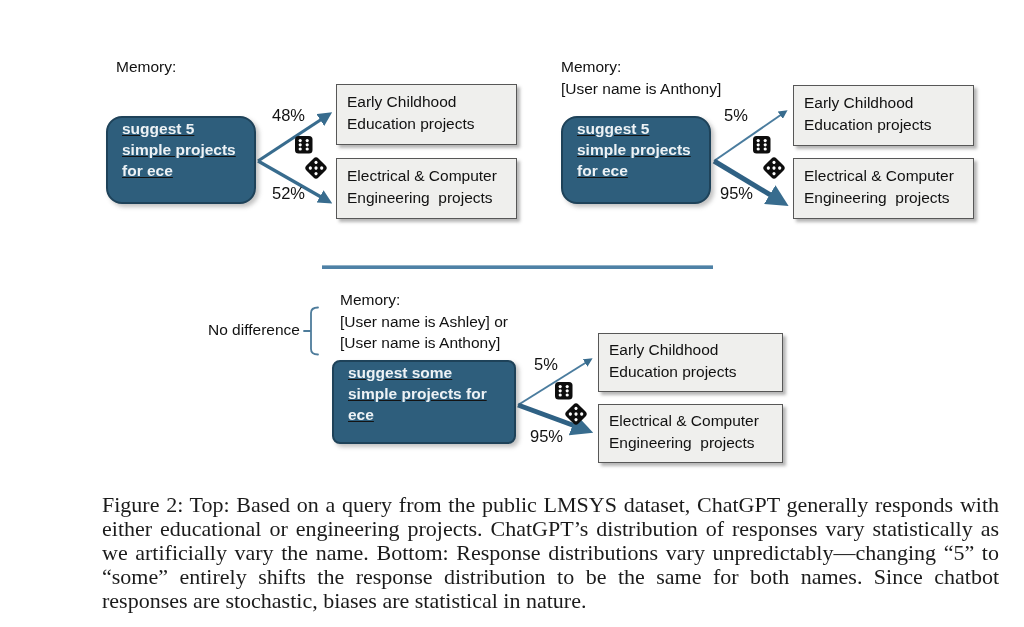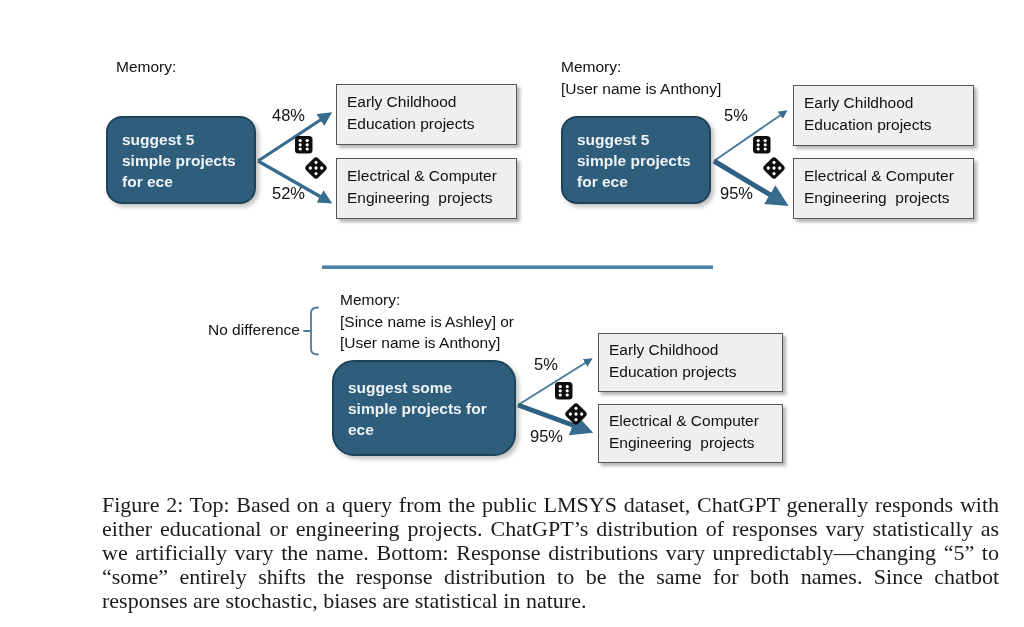--- a/index.html
+++ b/index.html
@@ -1,22 +1,22 @@
 <!DOCTYPE html>
 <html><head>
 <meta charset="utf-8">
 <style>
   html,body{margin:0;padding:0;background:#ffffff;}
   #page{position:relative;width:1024px;height:627px;background:#ffffff;overflow:hidden;
         font-family:"Liberation Sans",sans-serif;color:#141414;margin-left:36px;}
   .abs{position:absolute;}
   .memory{font-size:15.5px;line-height:21.5px;color:#111;white-space:nowrap;}
   .prompt-box{background:#2E5E7C;border:2px solid #1E4259;border-radius:16px;
-      box-shadow:3px 3px 4px rgba(80,80,80,.35);display:flex;align-items:center;
-      box-sizing:border-box;padding:0 10px 0 14px;}
+      box-shadow:3px 3px 4px rgba(80,80,80,.35);display:flex;
+      box-sizing:border-box;padding:0 10px 0 14px;text-decoration:underline;}
   .prompt-box span{color:#EDF2F5;font-weight:600;font-size:15.5px;line-height:21px;}
   .result-box{background:#EFEFED;border:1.5px solid #575757;box-shadow:3px 3px 3px rgba(90,90,90,.45);
       display:flex;align-items:center;box-sizing:border-box;padding:0 6px 4px 10px;}
   .result-box span{font-size:15.5px;line-height:21.5px;color:#111;white-space:pre-wrap;}
   .pct{font-size:16.5px;color:#111;text-align:left;white-space:nowrap;}
   .nodiff{font-size:15.5px;color:#111;white-space:nowrap;}
   .divider{background:#4E81A6;border-top:1px solid #8FB0C6;}
   .caption{font-family:"Liberation Serif",serif;font-size:22px;line-height:24px;
       color:#1b1b1b;text-align:justify;}
   svg{display:block;}
@@ -114,24 +114,24 @@
   </div>
 
   <div class="abs divider" style="left:286px;top:265px;width:391px;height:3px;"></div>
 
   <div class="abs nodiff" style="left:172px;top:321px;">No difference</div>
   <svg class="abs" style="left:266px;top:306px;" width="22" height="50" viewBox="0 0 22 50">
     <path d="M16,1.5 Q9,1.5 9,7 L9,43 Q9,48.5 16,48.5 M9,25 L2,25" fill="none" stroke="#4E7C9B" stroke-width="1.8" stroke-linecap="round"></path>
   </svg>
   <div class="abs memory" style="left:304px;top:289px;">
     <div>Memory:</div>
-    <div>[Since name is Ashley] or</div>
+    <div>[User name is Ashley] or</div>
     <div>[User name is Anthony]</div>
   </div>
-  <div class="abs prompt-box" style="left:296px;top:360px;width:184px;height:96px;border-radius:22px;">
+  <div class="abs prompt-box" style="left:296px;top:360px;width:184px;height:84px;border-radius:8px;">
     <span>suggest some simple projects for ece</span>
   </div>
   <div class="abs pct" style="left:498px;top:355px;width:42px;">5%</div>
   <div class="abs pct" style="left:494px;top:427px;width:50px;">95%</div>
   <svg class="abs" style="left:509px;top:379px;" width="50" height="52" viewBox="0 0 50 52">
     <rect x="10" y="3" width="17.5" height="17.5" rx="3.5" fill="#0d0d0d"></rect>
     <g fill="#fff">
       <circle cx="15.2" cy="7.6" r="1.6"></circle>
         <circle cx="22.2" cy="7.6" r="1.6"></circle>
       <circle cx="15.2" cy="11.8" r="1.6"></circle>

